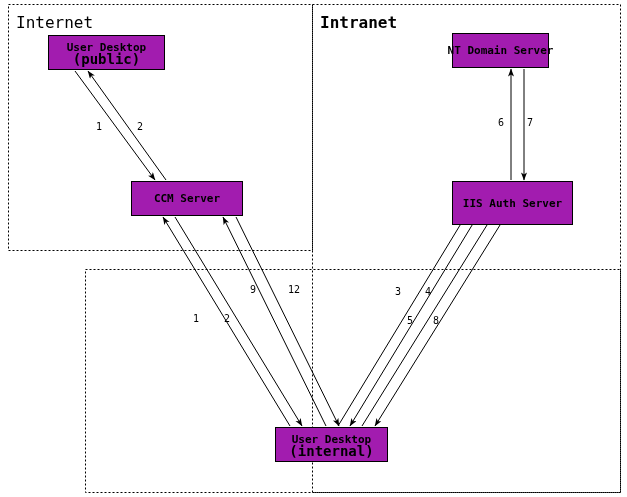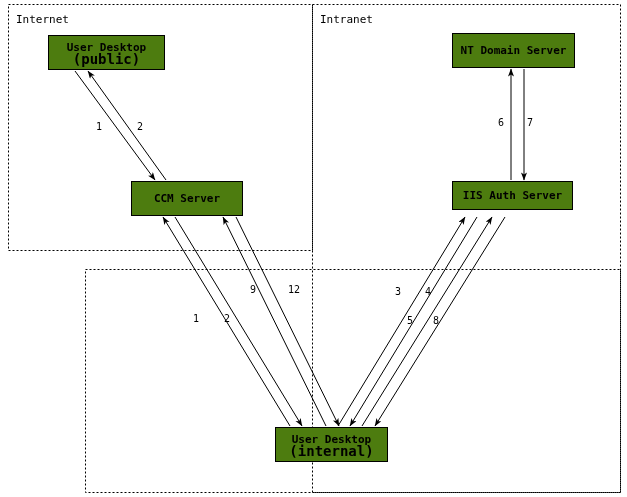--- a/index.html
+++ b/index.html
@@ -18,28 +18,28 @@
   svg.layer {
     position: absolute;
     top: 0;
     left: 0;
     width: 627px;
     height: 497px;
   }
   .zone-label {
     position: absolute;
     font-family: "DejaVu Sans Mono", "Liberation Mono", monospace;
-    font-size: 11px;
+    font-size: 16px;
     color: #000000;
     white-space: nowrap;
     letter-spacing: 0px;
   }
   .node {
     position: absolute;
-    background: #4d7c0f;
+    background: #a21caf;
     border: 1px solid #000000;
     box-sizing: border-box;
     display: flex;
     flex-direction: column;
     align-items: center;
     justify-content: center;
     z-index: 5;
   }
   .node-title {
     font-family: "DejaVu Sans Mono", "Liberation Mono", monospace;
@@ -94,35 +94,35 @@
         <line x1="477" y1="217" x2="350" y2="426" stroke="#000000" stroke-width="1" marker-end="url(#arrowhead)"></line>
         <line x1="362" y1="426" x2="492" y2="217" stroke="#000000" stroke-width="1" marker-end="url(#arrowhead)"></line>
         <line x1="505" y1="217" x2="375" y2="426" stroke="#000000" stroke-width="1" marker-end="url(#arrowhead)"></line>
         <line x1="511" y1="180" x2="511" y2="69" stroke="#000000" stroke-width="1" marker-end="url(#arrowhead)"></line>
         <line x1="524" y1="69" x2="524" y2="180" stroke="#000000" stroke-width="1" marker-end="url(#arrowhead)"></line>
       </g>
   </svg>
 
   <div id="zone-labels">
       <div class="zone-label" style="left: 16px; top: 13px;">Internet</div>
-      <div class="zone-label" style="left: 320px; top: 13px;">Intranet</div>
+      <div class="zone-label" style="left: 320px; top: 13px; font-weight: bold;">Intranet</div>
     </div>
 
   <div id="nodes">
       <div class="node" style="left: 48px; top: 35px; width: 117px; height: 35px;">
         <div class="node-title">User Desktop</div>
         <div class="node-sub">(public)</div>
       </div>
       <div class="node" style="left: 131px; top: 181px; width: 112px; height: 35px;">
         <div class="node-title">CCM Server</div>
       </div>
-      <div class="node" style="left: 452px; top: 33px; width: 123px; height: 35px;">
+      <div class="node" style="left: 452px; top: 33px; width: 97px; height: 35px;">
         <div class="node-title">NT Domain Server</div>
       </div>
-      <div class="node" style="left: 452px; top: 181px; width: 121px; height: 29px;">
+      <div class="node" style="left: 452px; top: 181px; width: 121px; height: 44px;">
         <div class="node-title">IIS Auth Server</div>
       </div>
       <div class="node" style="left: 275px; top: 427px; width: 113px; height: 35px;">
         <div class="node-title">User Desktop</div>
         <div class="node-sub">(internal)</div>
       </div>
     </div>
 
   <div id="edge-labels">
       <div class="edge-label" style="left: 99px; top: 126px;">1</div>

